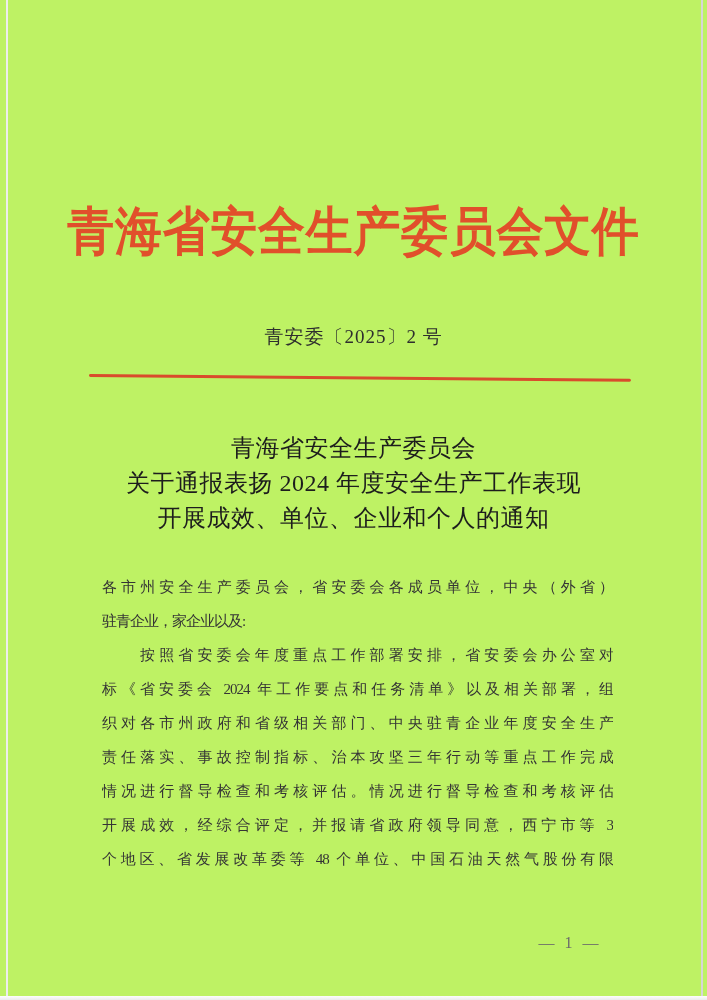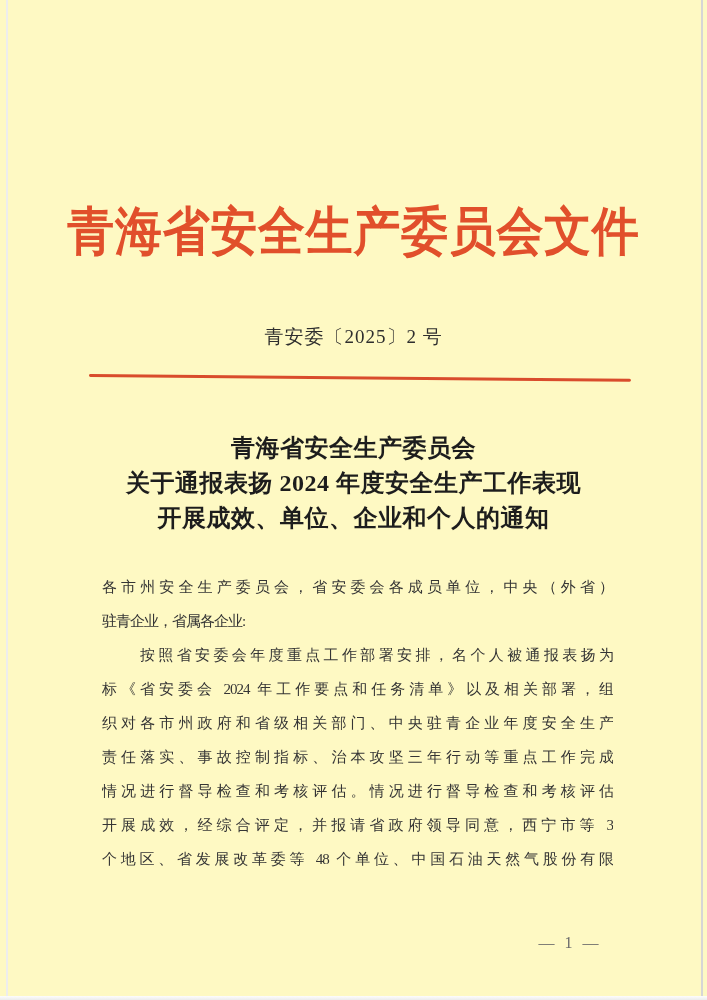--- a/index.html
+++ b/index.html
@@ -5,21 +5,21 @@
   html, body {
     margin: 0;
     padding: 0;
     background: #f4f4f4;
   }
   .stage {
     position: relative;
     width: 707px;
     height: 1000px;
     margin: 0 auto;
-    background: #fef9c3;
+    background: #bef264;
     overflow: hidden;
     font-family: "Liberation Serif", "DejaVu Serif", serif;
   }
   .paper-edge-left {
     position: absolute;
     left: 6px; top: 0; bottom: 0;
     width: 2px;
     background: #ededed;
   }
   .paper-edge-right {
@@ -71,21 +71,21 @@
     transform-origin: left center;
     border-radius: 2px;
   }
   .doc-title {
     position: absolute;
     top: 431px;
     left: 60px;
     width: 587px;
     text-align: center;
     font-size: 24px;
-    font-weight: bold;
+    font-weight: normal;
     color: #1d1d1d;
     line-height: 35px;
     letter-spacing: 0.5px;
   }
   .body-text {
     position: absolute;
     top: 570px;
     left: 102px;
     width: 511px;
     font-size: 15px;
@@ -135,22 +135,22 @@
   <div class="red-line"></div>
 
   <div class="doc-title">
     <div>青海省安全生产委员会</div>
     <div>关于通报表扬 2024 年度安全生产工作表现</div>
     <div>开展成效、单位、企业和个人的通知</div>
   </div>
 
   <div class="body-text">
       <div class="body-line">各市州安全生产委员会，省安委会各成员单位，中央（外省）</div>
-      <div class="body-line align-left">驻青企业，省属各企业:</div>
-      <div class="body-line indent">按照省安委会年度重点工作部署安排，名个人被通报表扬为</div>
+      <div class="body-line align-left">驻青企业，家企业以及:</div>
+      <div class="body-line indent">按照省安委会年度重点工作部署安排，省安委会办公室对</div>
       <div class="body-line">标《省安委会 2024 年工作要点和任务清单》以及相关部署，组</div>
       <div class="body-line">织对各市州政府和省级相关部门、中央驻青企业年度安全生产</div>
       <div class="body-line">责任落实、事故控制指标、治本攻坚三年行动等重点工作完成</div>
       <div class="body-line">情况进行督导检查和考核评估。情况进行督导检查和考核评估</div>
       <div class="body-line">开展成效，经综合评定，并报请省政府领导同意，西宁市等 3</div>
       <div class="body-line">个地区、省发展改革委等 48 个单位、中国石油天然气股份有限</div>
     </div>
 
   <div class="page-number">— 1 —</div>
 

